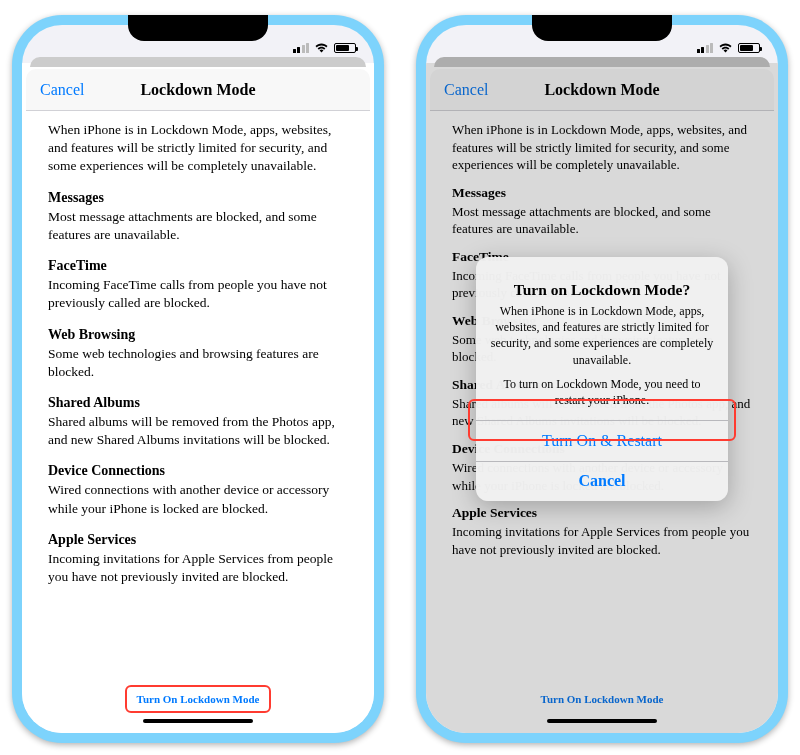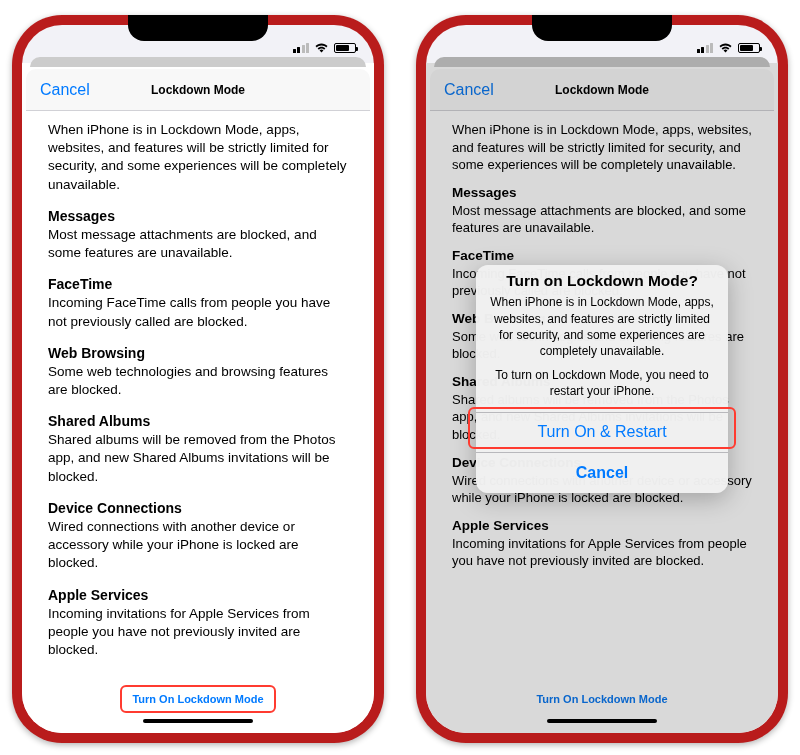--- a/index.html
+++ b/index.html
@@ -10,25 +10,26 @@
     height: 755px;
     display: flex;
     gap: 32px;
     justify-content: center;
     align-items: flex-start;
     padding-top: 15px;
   }
   .phone {
     width: 372px;
     height: 728px;
-    background: #b91c1c;
+    background: #7dd3fc;
     border-radius: 50px;
     padding: 10px;
     position: relative;
     box-shadow: 0 2px 6px rgba(0,0,0,0.3);
+    font-family: Liberation Serif, serif;
   }
   .screen {
     width: 100%;
     height: 100%;
     background: #f2f2f7;
     border-radius: 40px;
     overflow: hidden;
     position: relative;
   }
   .dimmed .screen-contents { filter: brightness(0.85) saturate(0.9); }
@@ -83,21 +84,21 @@
     margin: 6px 4px 0 4px;
   }
   .nav .cancel {
     position: absolute;
     left: 14px;
     color: #007aff;
     font-size: 16px;
   }
   .nav .title {
     font-weight: 600;
-    font-size: 12px;
+    font-size: 16px;
     color: #000;
   }
   .content {
     flex: 1;
     overflow: hidden;
     padding: 10px 22px 0 22px;
     background: #fff;
     margin: 0 4px;
   }
   .intro {
@@ -155,21 +156,21 @@
     z-index: 50;
   }
   .alert {
     width: 252px;
     background: rgba(240,240,240,0.98);
     border-radius: 12px;
     overflow: hidden;
     text-align: center;
     box-shadow: 0 6px 24px rgba(0,0,0,0.25);
   }
-  .alert-body { padding: 7px 14px 12px; }
+  .alert-body { padding: 24px 14px 12px; }
   .alert-title { font-weight: 600; font-size: 15.5px; margin-bottom: 4px; }
   .alert-msg { font-size: 12px; line-height: 1.35; color: #000; margin-bottom: 8px; }
   .alert-sub { font-size: 12px; line-height: 1.35; color: #000; }
   .alert-sep { height: 0.5px; background: #b8b8bc; }
   .alert-btn {
     height: 40px;
     display: flex;
     align-items: center;
     justify-content: center;
     font-size: 16px;

